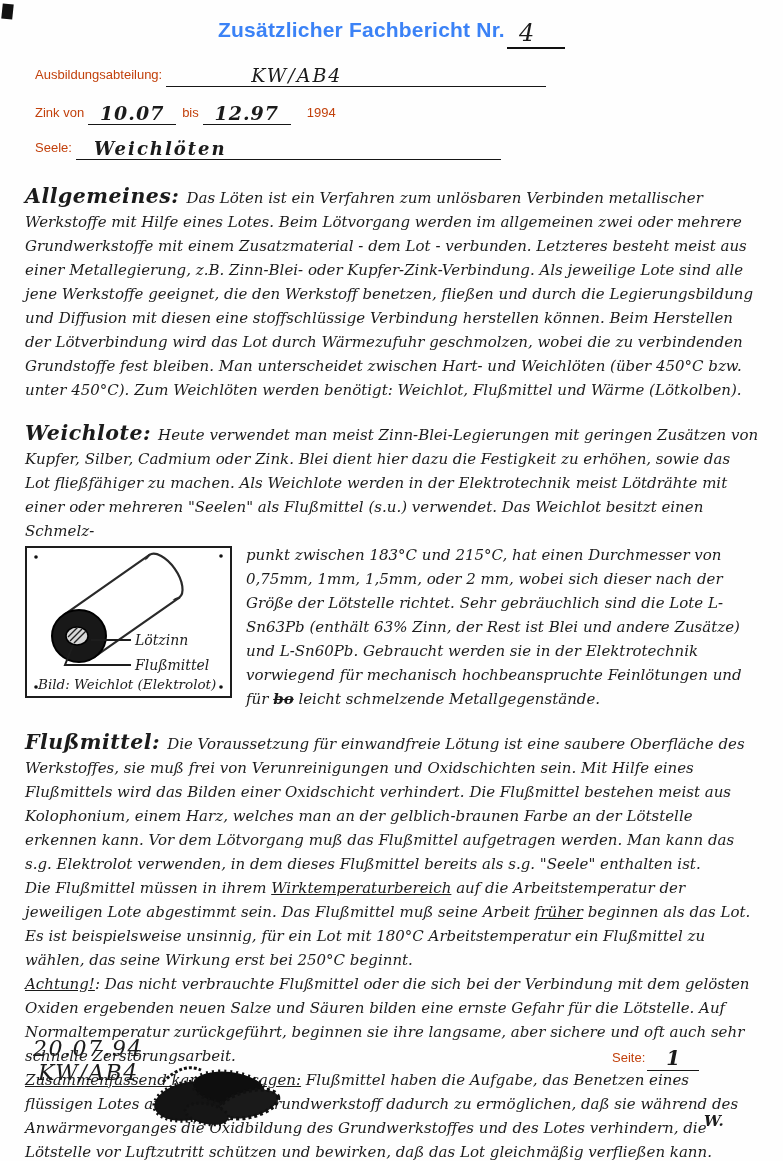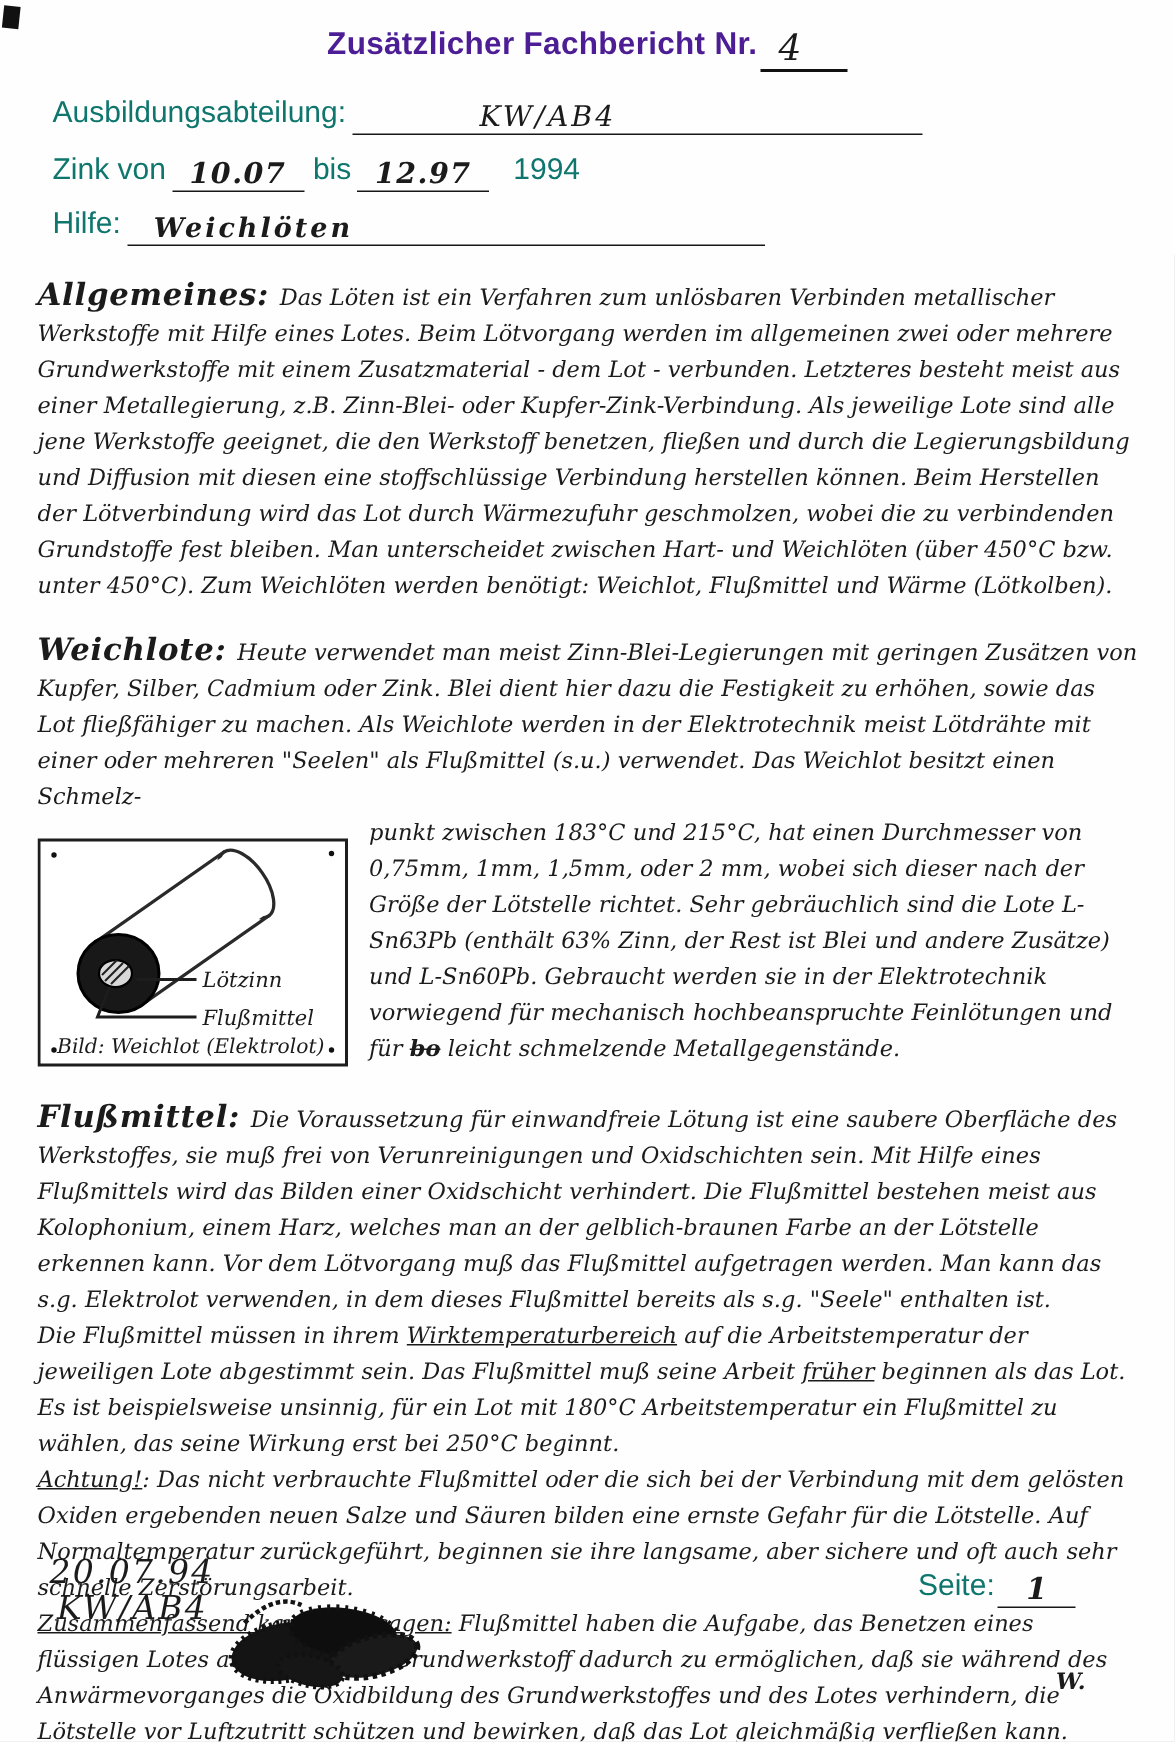--- a/index.html
+++ b/index.html
@@ -7,39 +7,39 @@
   .page {
     position: relative;
     width: 783px;
     height: 1161px;
     background: #fefefe;
     overflow: hidden;
     font-family: "Liberation Sans", sans-serif;
     color: #161616;
   }
   
-  .printed { font-family: "Liberation Sans", sans-serif; color: #4c1d95; }
+  .printed { font-family: "Liberation Sans", sans-serif; color: #3b82f6; }
   .title-row { position: absolute; top: 18px; left: 0; right: 0; text-align: center; }
   .title { font-size: 21px; font-weight: bold; letter-spacing: .2px; }
   .title-num {
     display: inline-block; width: 58px; margin-left: 2px;
     border-bottom: 2.5px solid #111; text-align: left; padding-left: 12px;
     font-size: 24px; vertical-align: -4px;
   }
   
   .hw {
     font-family: "DejaVu Serif", serif;
     font-style: italic;
     color: #1b1b1b;
   }
   .field-row { position: absolute; left: 35px; font-size: 15.5px; }
   .f-abteilung { top: 64px; }
   .f-woche { top: 102px; }
   .f-thema { top: 138px; }
-  .f-label { font-size: 20px; color: #0f766e; }
+  .f-label { font-size: 13px; color: #c2410c; }
   .fill-line {
     display: inline-block; border-bottom: 1.6px solid #161616;
     text-align: left; vertical-align: -3px;
   }
   .abteilung-line { width: 380px; margin-left: 4px; }
   .abteilung-line .hw { font-size: 19px; padding-left: 85px; letter-spacing: 2px; }
   .woche-line { width: 88px; margin-left: 4px; margin-right: 6px; text-align: center; }
   .woche-line .hw { font-size: 19px; font-weight: bold; letter-spacing: 1px; }
   .year { margin-left: 10px; }
   .thema-line { width: 425px; margin-left: 4px; }
@@ -57,21 +57,21 @@
     font-size: 20.5px; letter-spacing: .5px; margin-right: 7px;
   }
   .u { text-decoration: underline; }
   .struck { text-decoration: line-through; font-weight: bold; }
 
   
   .figure-box {
     float: left;
     width: 207px; height: 152px;
     border: 2px solid #1d1d1d;
-    margin: 16px 14px 2px 0;
+    margin: 3px 14px 2px 0;
     background: #fff;
     position: relative;
   }
   .svg-hw {
     font-family: "DejaVu Serif", serif; font-style: italic;
     font-size: 14px; fill: #1b1b1b;
   }
   .svg-caption {
     font-family: "DejaVu Serif", serif; font-style: italic;
     font-size: 13.5px; fill: #1b1b1b;
@@ -103,21 +103,21 @@
 
   <div class="field-row f-abteilung">
     <span class="f-label printed">Ausbildungsabteilung:</span><span class="fill-line abteilung-line"><span class="hw">KW/AB4</span></span>
   </div>
 
   <div class="field-row f-woche">
     <span class="f-label printed">Zink von</span><span class="fill-line woche-line"><span class="hw">10.07</span></span><span class="f-label printed">bis</span><span class="fill-line woche-line"><span class="hw">12.97</span></span><span class="f-label printed year">1994</span>
   </div>
 
   <div class="field-row f-thema">
-    <span class="f-label printed">Hilfe:</span><span class="fill-line thema-line"><span class="hw">Weichlöten</span></span>
+    <span class="f-label printed">Seele:</span><span class="fill-line thema-line"><span class="hw">Weichlöten</span></span>
   </div>
 
   <div class="body-text hw">
 
     <p class="para">
       <span class="sec-h">Allgemeines:</span><span>Das Löten ist ein Verfahren zum unlösbaren Verbinden metallischer Werkstoffe mit Hilfe eines Lotes. Beim Lötvorgang werden im allgemeinen zwei oder mehrere Grundwerkstoffe mit einem Zusatzmaterial - dem Lot - verbunden. Letzteres besteht meist aus einer Metallegierung, z.B. Zinn-Blei- oder Kupfer-Zink-Verbindung. Als jeweilige Lote sind alle jene Werkstoffe geeignet, die den Werkstoff benetzen, fließen und durch die Legierungsbildung und Diffusion mit diesen eine stoffschlüssige Verbindung herstellen können. Beim Herstellen der Lötverbindung wird das Lot durch Wärmezufuhr geschmolzen, wobei die zu verbindenden Grundstoffe fest bleiben. Man unterscheidet zwischen Hart- und Weichlöten (über 450°C bzw. unter 450°C). Zum Weichlöten werden benötigt: Weichlot, Flußmittel und Wärme (Lötkolben).</span>
     </p>
 
     <p class="para sec-gap">
       <span class="sec-h">Weichlote:</span><span>Heute verwendet man meist Zinn-Blei-Legierungen mit geringen Zusätzen von Kupfer, Silber, Cadmium oder Zink. Blei dient hier dazu die Festigkeit zu erhöhen, sowie das Lot fließfähiger zu machen. Als Weichlote werden in der Elektrotechnik meist Lötdrähte mit einer oder mehreren "Seelen" als Flußmittel (s.u.) verwendet. Das Weichlot besitzt einen Schmelz-</span>

